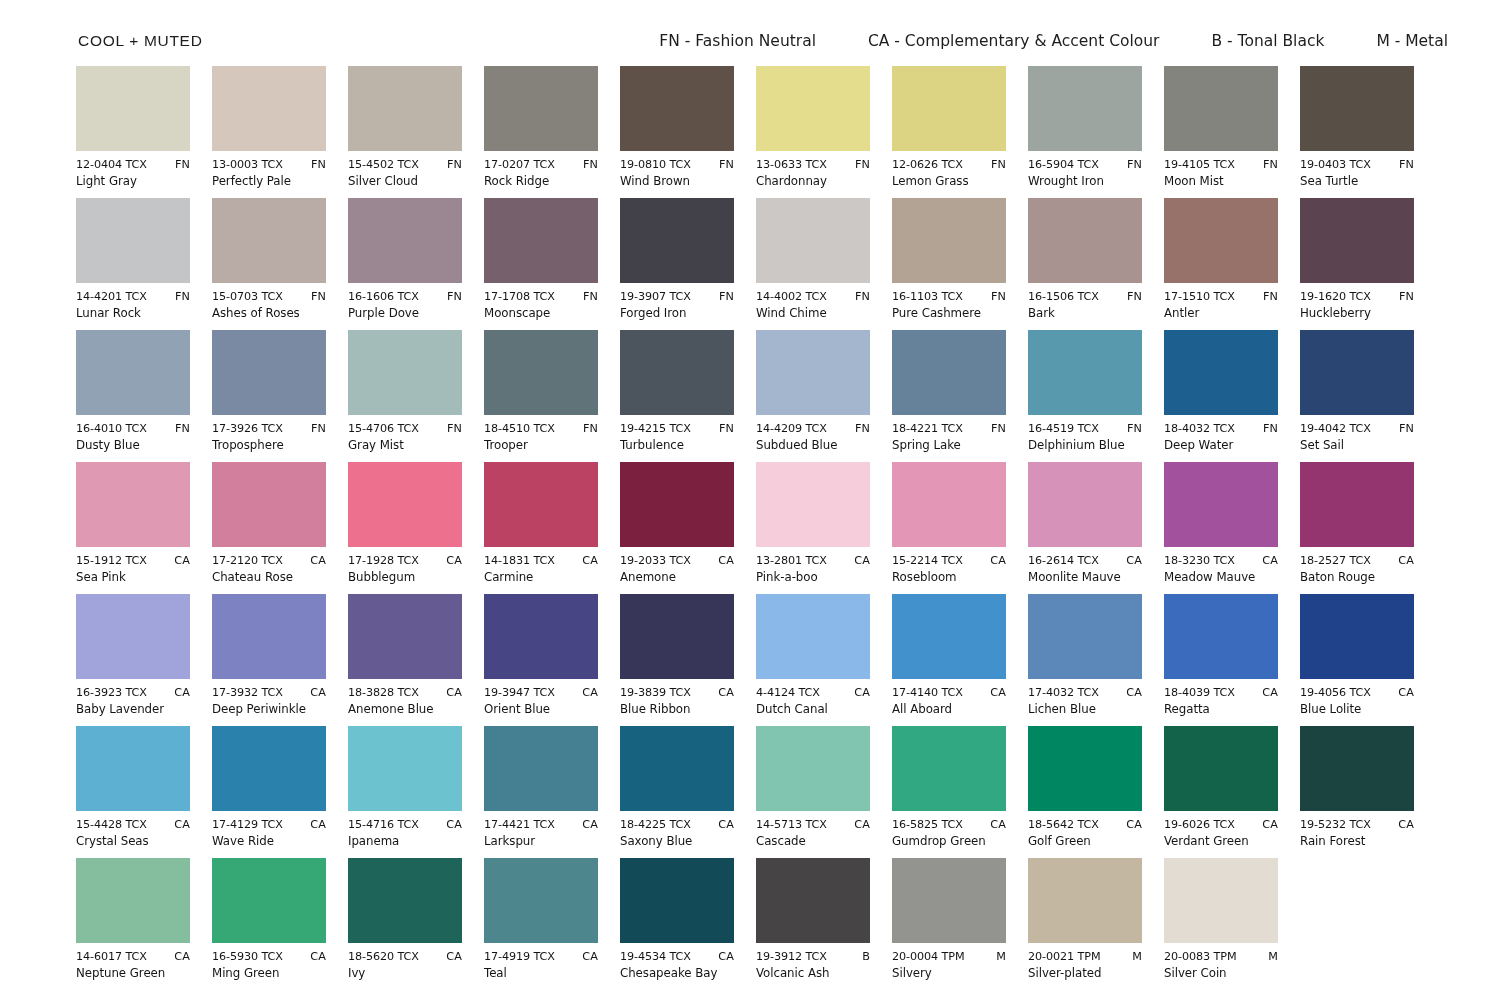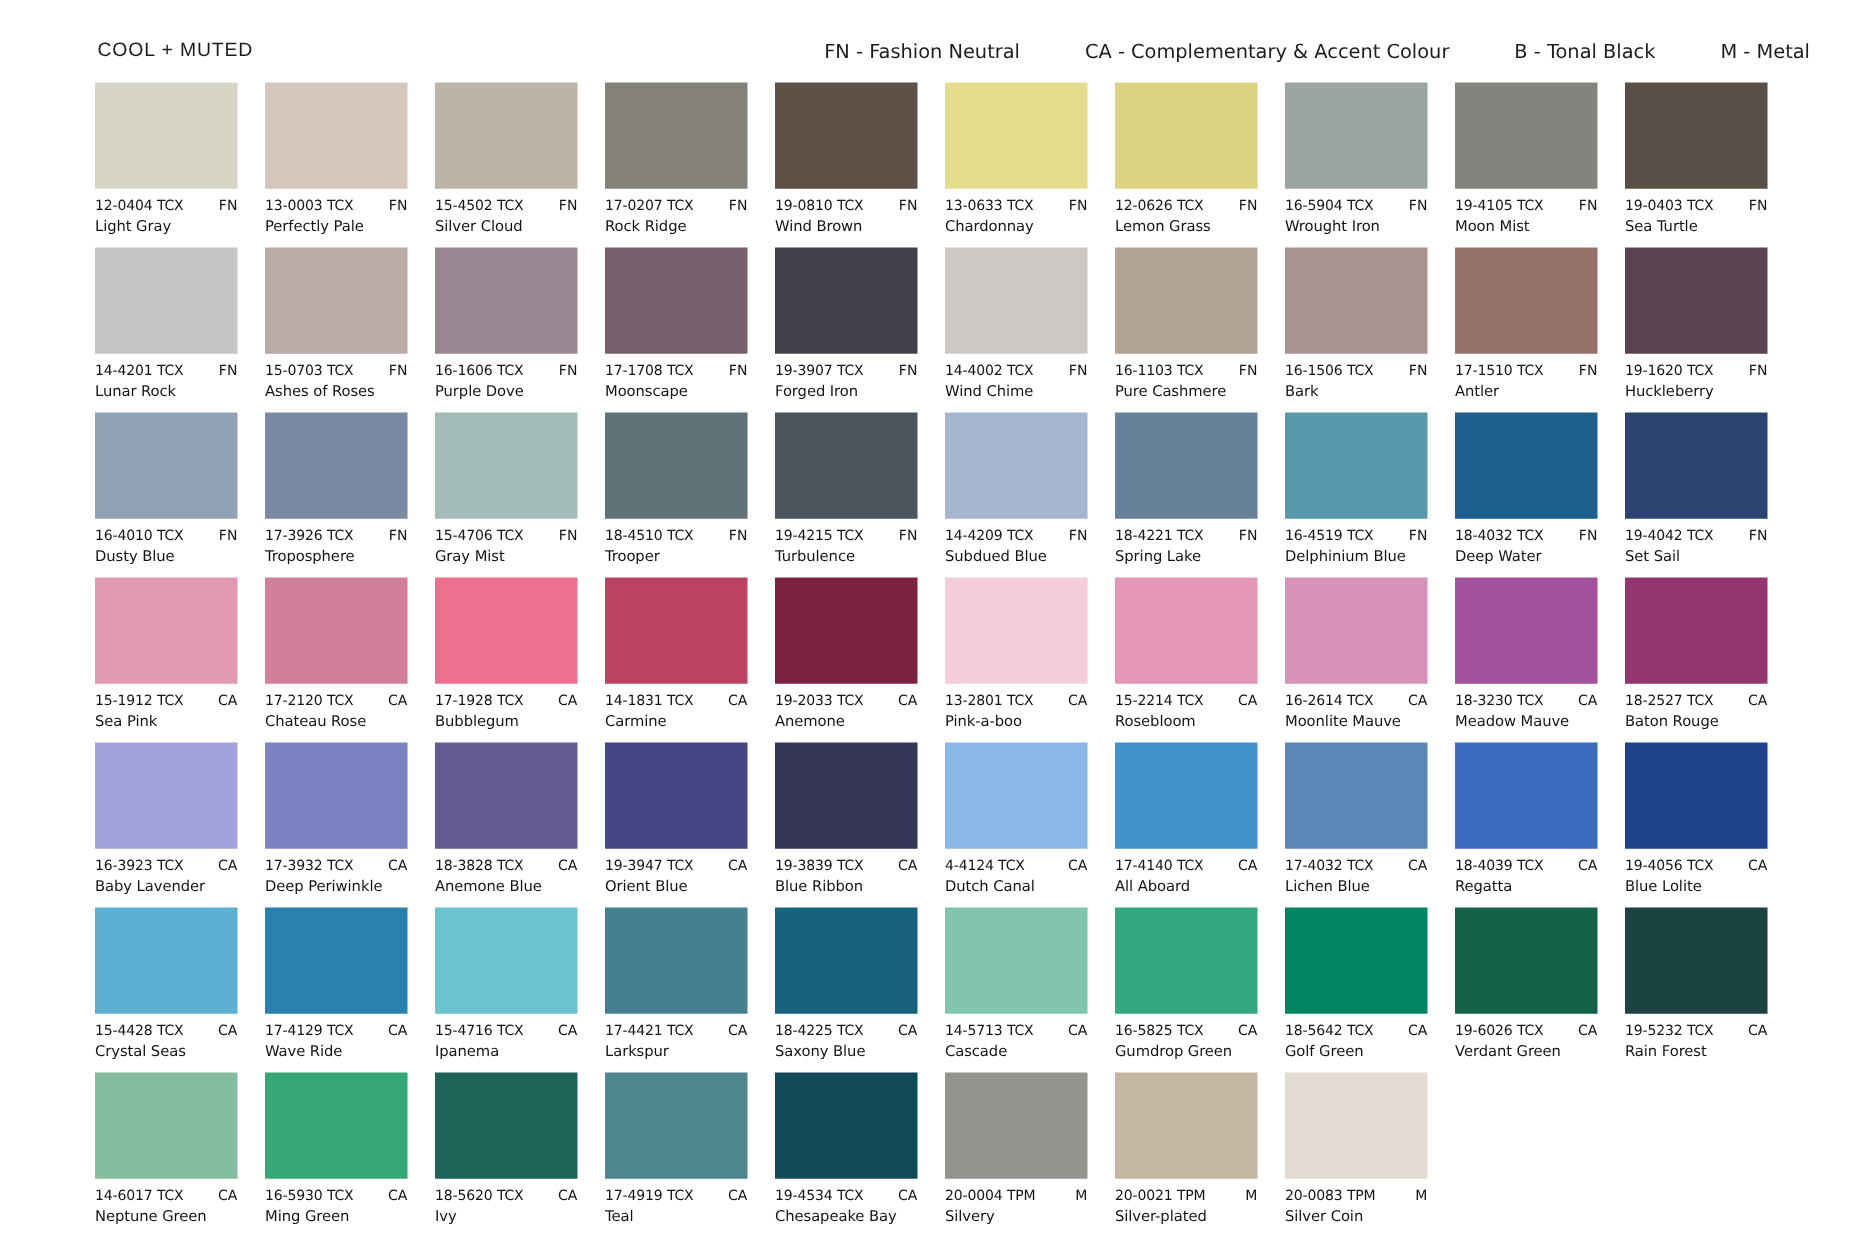--- a/index.html
+++ b/index.html
@@ -771,20 +771,30 @@
         <div class="swatch-chip" style="background-color: rgb(19, 74, 88);"></div>
         <div class="swatch-meta">
           <div class="meta-line-1">
             <span class="meta-code">19-4534 TCX</span>
             <span class="meta-cat">CA</span>
           </div>
           <div class="meta-name">Chesapeake Bay</div>
         </div>
       </div>
       <div class="swatch-cell">
+        <div class="swatch-chip" style="background-color: rgb(71, 68, 70);"></div>
+        <div class="swatch-meta">
+          <div class="meta-line-1">
+            <span class="meta-code">19-3912 TCX</span>
+            <span class="meta-cat">B</span>
+          </div>
+          <div class="meta-name">Volcanic Ash</div>
+        </div>
+      </div>
+      <div class="swatch-cell">
         <div class="swatch-chip" style="background-color: rgb(147, 147, 143);"></div>
         <div class="swatch-meta">
           <div class="meta-line-1">
             <span class="meta-code">20-0004 TPM</span>
             <span class="meta-cat">M</span>
           </div>
           <div class="meta-name">Silvery</div>
         </div>
       </div>
       <div class="swatch-cell">

